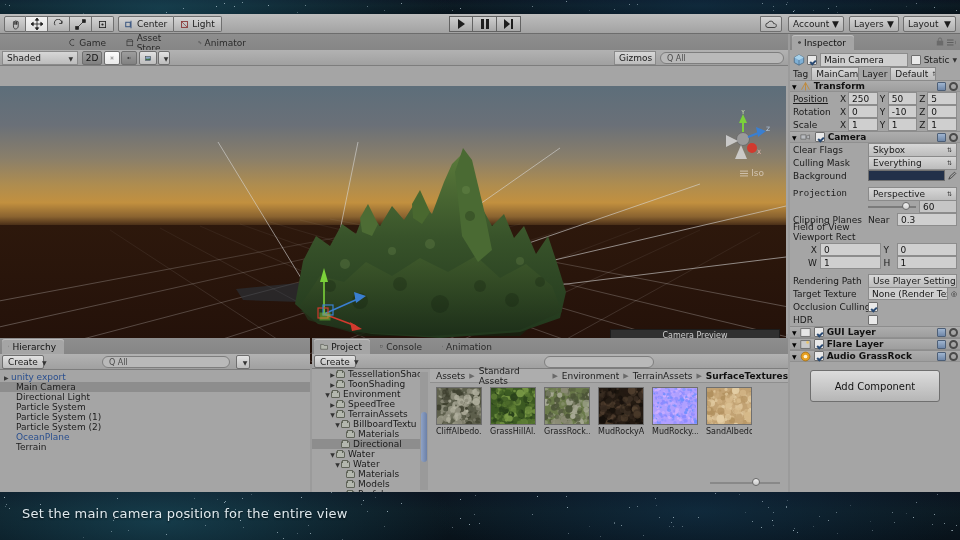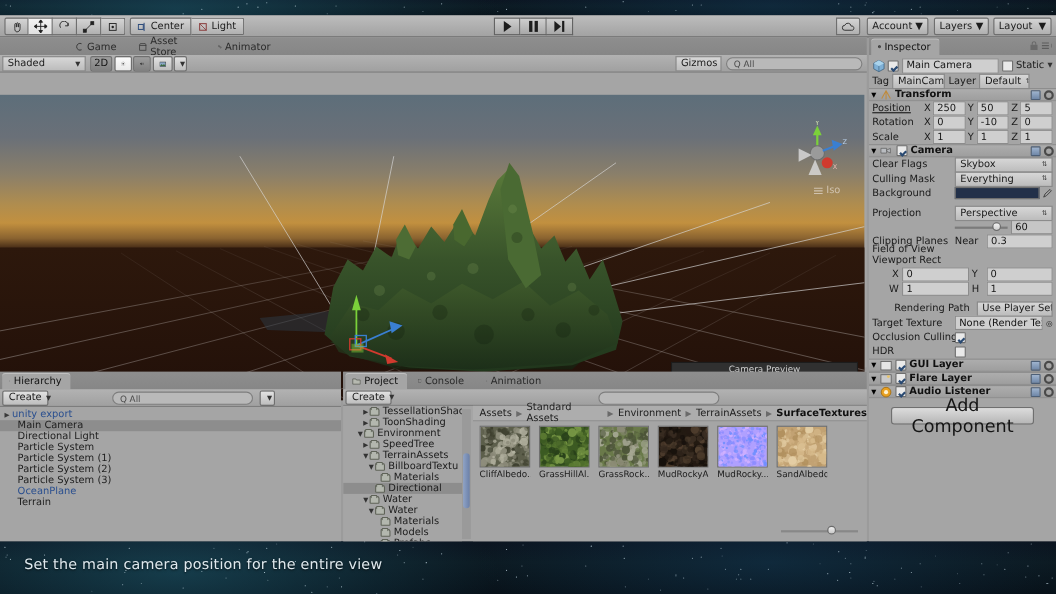--- a/index.html
+++ b/index.html
@@ -220,24 +220,24 @@
   .xyz { display:flex; align-items:center; gap:2px; flex:1; }
   .xyz .ax { font-size:9px; color:#1a1a1a; width:6px; }
   .xyz .fld { flex:1; min-width:0; }
   .colorfield { flex:1; height:11px; background:linear-gradient(180deg,#27364f,#1d2a40);
     border:1px solid #6f6f6f; }
   .slider { position:relative; flex:1; height:11px; }
   .slider .tr { position:absolute; left:0; top:5px; right:0; height:2px; background:#7b7b7b; }
   .slider .kn { position:absolute; top:1px; width:8px; height:8px; border-radius:50%;
     background:linear-gradient(180deg,#f2f2f2,#cfcfcf); border:1px solid #6b6b6b; }
   #addcomp {
-    position:absolute; left:20px; right:20px; height:16px;
+    position:absolute; left:20px; right:20px; height:32px;
     background:linear-gradient(180deg,#dcdcdc,#b6b6b6); border:1px solid #6f6f6f;
     border-radius:3px; display:flex; align-items:center; justify-content:center;
-    font-size:16px; color:#141414;text-align:center;
+    font-size:10px; color:#141414;
   }
   .cubeicon { width:11px; height:11px; position:relative; flex:none; }
 </style>
 </head>
 <body>
 
 <div id="root">
 
   <div class="space" id="space-top">
     <div class="stars" id="stars-top">
@@ -769,24 +769,20 @@
               <span class="tw" style="margin-left: 5px;"></span>
               <span>Particle System</span>
             </div>
             <div class="hrow">
               <span class="tw" style="margin-left: 5px;"></span>
               <span>Particle System (1)</span>
             </div>
             <div class="hrow">
               <span class="tw" style="margin-left: 5px;"></span>
               <span>Particle System (2)</span>
-            </div>
-            <div class="hrow">
-              <span class="tw" style="margin-left: 5px;"></span>
-              <span>Particle System (3)</span>
             </div>
             <div class="hrow pref">
               <span class="tw" style="margin-left: 5px;"></span>
               <span>OceanPlane</span>
             </div>
             <div class="hrow">
               <span class="tw" style="margin-left: 5px;"></span>
               <span>Terrain</span>
             </div>
           </div>
@@ -2255,21 +2251,21 @@
         </div>
         <div class="insrow">
           <span class="lbl" style="width:72px;">Background</span>
           <div class="colorfield" style="background: rgb(34, 48, 73);"></div>
           <svg width="9" height="9" viewBox="0 0 11 11">
             <path d="M1 10l1.5-3.5L8 1.5l1.5 1.5L4 8.5z" fill="none" stroke="#3a3a3a" stroke-width="1"></path>
           </svg>
         </div>
         <div style="height:5px;"></div>
         <div class="insrow">
-          <span class="lbl" style="width:72px;">Projection</span>
+          <span class="lbl" style="width:72px;font-family:Liberation Mono, monospace;">Projection</span>
           <div class="popup" style="flex:1;">
             <span>Perspective</span>
               <span class="ar">⇅</span>
           </div>
         </div>
         <div class="insrow">
           <span class="lbl" style="width:72px;margin-top:40px;">Field of View</span>
           <div class="slider">
             <div class="tr"></div>
             <div class="kn" style="left:34px;"></div>
@@ -2304,21 +2300,21 @@
           <div class="fld input" style="flex:1;">
             <span>1</span>
           </div>
           <span class="lbl" style="width:10px;">H</span>
           <div class="fld input" style="flex:1;">
             <span>1</span>
           </div>
         </div>
         <div style="height:5px;"></div>
         <div class="insrow">
-          <span class="lbl" style="width:72px;margin-left:20px;">Rendering Path</span>
+          <span class="lbl" style="width:72px;">Rendering Path</span>
           <div class="popup" style="flex:1;">
             <span>Use Player Settings</span>
           </div>
         </div>
         <div class="insrow">
           <span class="lbl" style="width:72px;">Target Texture</span>
           <div class="fld input" style="flex:1;">
             <span>None (Render Textu</span>
           </div>
           <span class="lbl" style="font-size:7px;">◎</span>
@@ -2358,21 +2354,21 @@
                 <span class="gearicon"></span>
               </span>
             </div>
             <div class="comphdr">
               <span class="ar" style="font-size:6px;">▼</span>
               <svg width="11" height="11" viewBox="0 0 13 13">
                 <circle cx="6.5" cy="6.5" r="5.2" fill="#e8a020" stroke="#a06b10" stroke-width="0.9"></circle>
                 <circle cx="6.5" cy="6.5" r="2.2" fill="#fff1cf"></circle>
               </svg>
               <span class="cbx ck"></span>
-              <span class="ctitle">Audio Listener</span>
+              <span class="ctitle">Audio GrassRock</span>
               <span class="ctools">
                 <span class="bookicon"></span>
                 <span class="gearicon"></span>
               </span>
             </div>
           </div>
 
         <div style="position:relative; height:28px;">
           <div id="addcomp" style="top:8px;">
             <span>Add Component</span>

